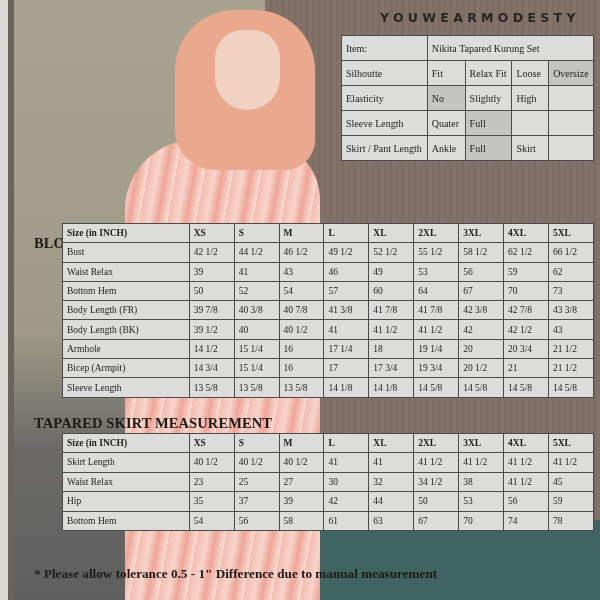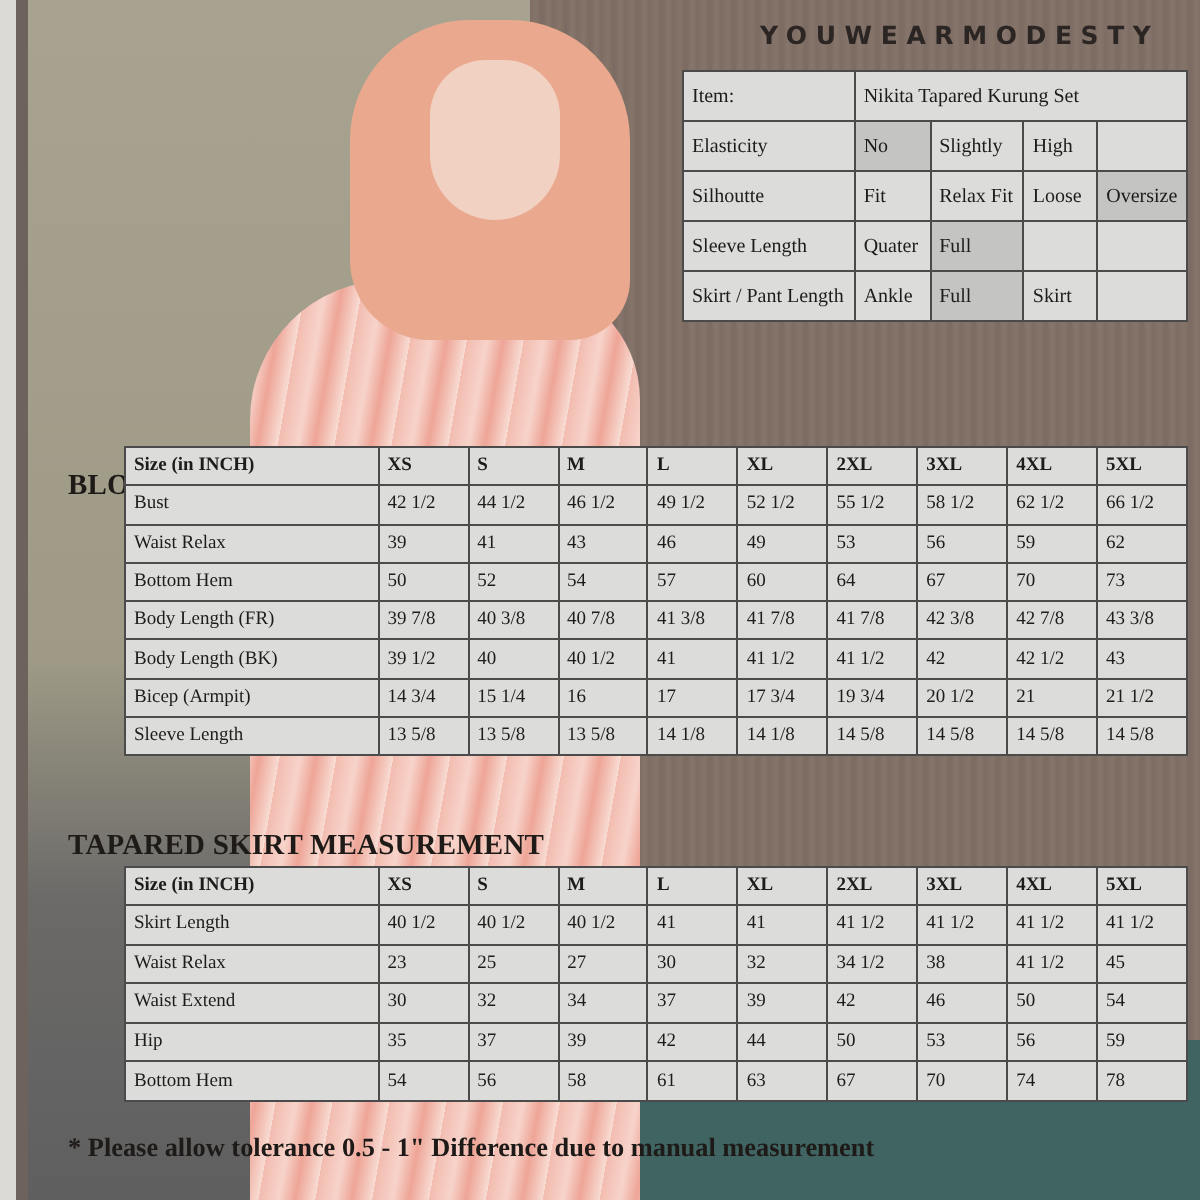--- a/index.html
+++ b/index.html
@@ -65,32 +65,32 @@
       <col class="c2">
       <col class="c3">
       <col class="c4">
     </colgroup>
   <tbody id="spec-body">
       <tr>
         <td>Item:</td>
         <td colspan="4">Nikita Tapared Kurung Set</td>
       </tr>
       <tr>
+        <td>Silhoutte</td>
+        <td>Fit</td>
+        <td>Relax Fit</td>
+        <td>Loose</td>
+        <td class="sel">Oversize</td>
+      </tr>
+      <tr>
         <td>Elasticity</td>
         <td class="sel">No</td>
         <td>Slightly</td>
         <td>High</td>
         <td></td>
-      </tr>
-      <tr>
-        <td>Silhoutte</td>
-        <td>Fit</td>
-        <td>Relax Fit</td>
-        <td>Loose</td>
-        <td class="sel">Oversize</td>
       </tr>
       <tr>
         <td>Sleeve Length</td>
         <td>Quater</td>
         <td class="sel">Full</td>
         <td></td>
         <td></td>
       </tr>
       <tr>
         <td>Skirt / Pant Length</td>
@@ -183,20 +183,32 @@
         <td>40</td>
         <td>40 1/2</td>
         <td>41</td>
         <td>41 1/2</td>
         <td>41 1/2</td>
         <td>42</td>
         <td>42 1/2</td>
         <td>43</td>
       </tr>
       <tr>
+        <td>Armhole</td>
+        <td>14 1/2</td>
+        <td>15 1/4</td>
+        <td>16</td>
+        <td>17 1/4</td>
+        <td>18</td>
+        <td>19 1/4</td>
+        <td>20</td>
+        <td>20 3/4</td>
+        <td>21 1/2</td>
+      </tr>
+      <tr>
         <td>Bicep (Armpit)</td>
         <td>14 3/4</td>
         <td>15 1/4</td>
         <td>16</td>
         <td>17</td>
         <td>17 3/4</td>
         <td>19 3/4</td>
         <td>20 1/2</td>
         <td>21</td>
         <td>21 1/2</td>
@@ -261,32 +273,20 @@
         <td>25</td>
         <td>27</td>
         <td>30</td>
         <td>32</td>
         <td>34 1/2</td>
         <td>38</td>
         <td>41 1/2</td>
         <td>45</td>
       </tr>
       <tr>
-        <td>Waist Extend</td>
-        <td>30</td>
-        <td>32</td>
-        <td>34</td>
-        <td>37</td>
-        <td>39</td>
-        <td>42</td>
-        <td>46</td>
-        <td>50</td>
-        <td>54</td>
-      </tr>
-      <tr>
         <td>Hip</td>
         <td>35</td>
         <td>37</td>
         <td>39</td>
         <td>42</td>
         <td>44</td>
         <td>50</td>
         <td>53</td>
         <td>56</td>
         <td>59</td>

